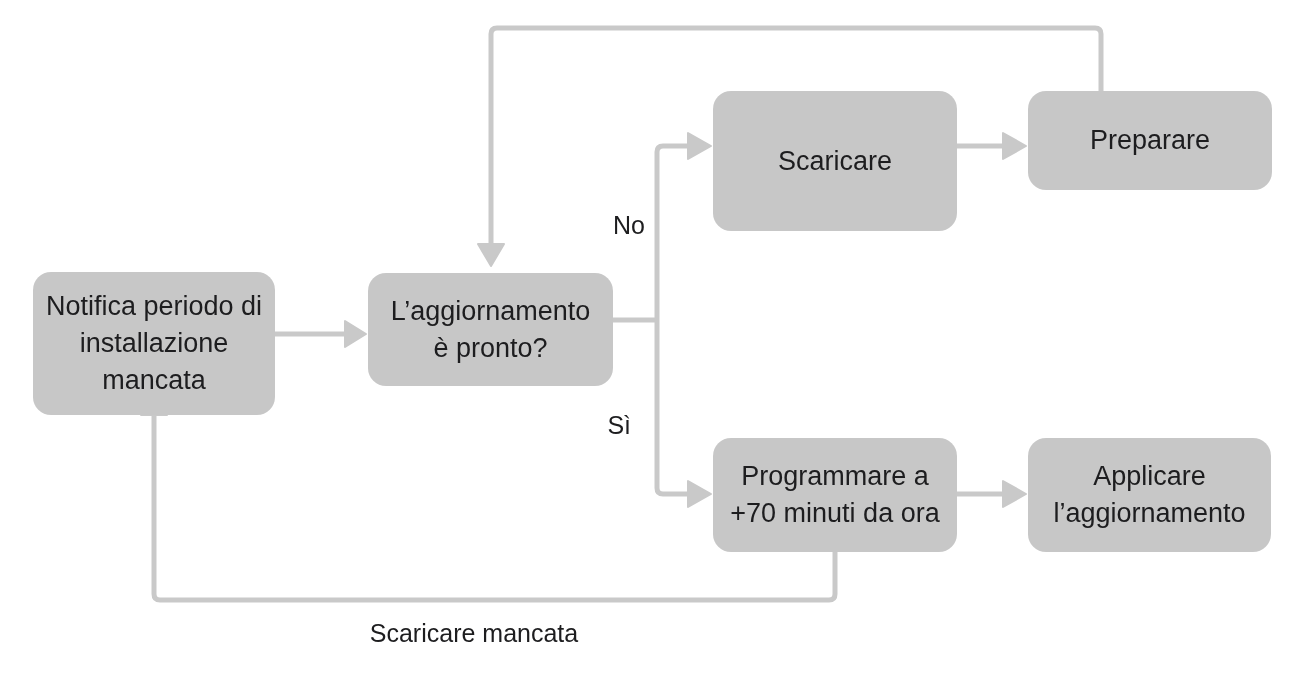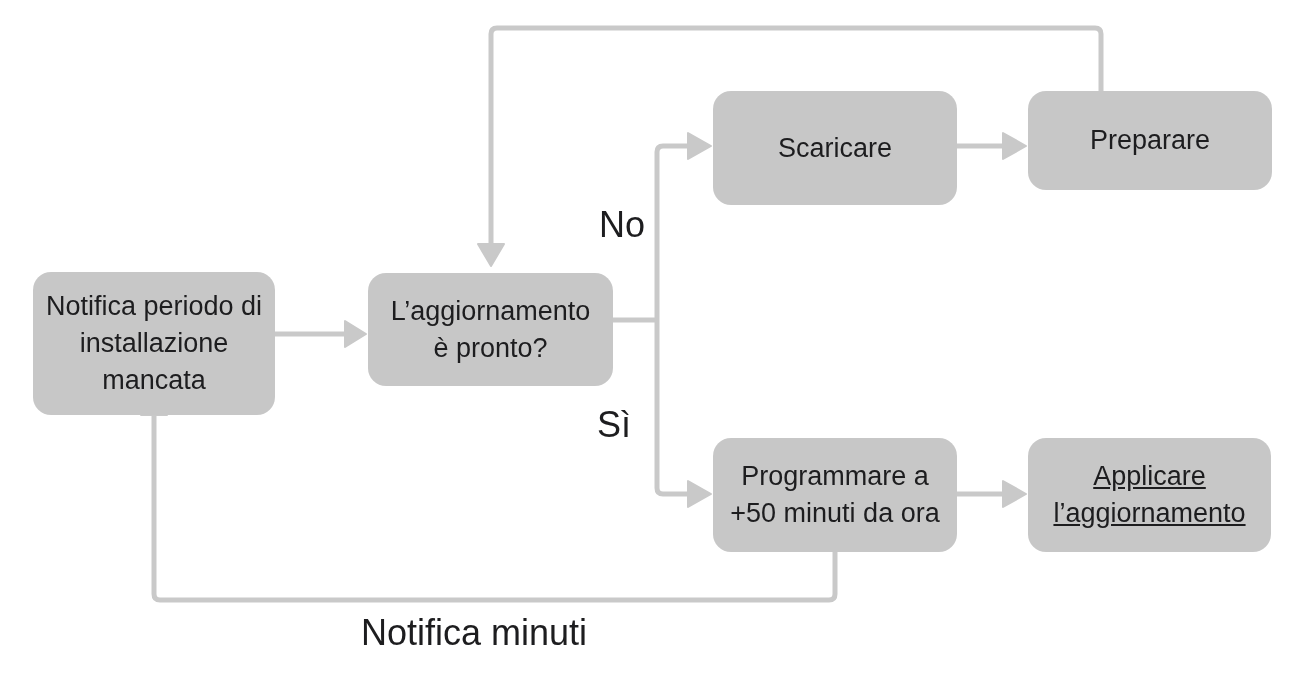--- a/index.html
+++ b/index.html
@@ -46,28 +46,28 @@
     align-items: center;
     justify-content: center;
     color: var(--text-color);
     font-size: 27px;
     line-height: 37px;
     text-align: center;
   }
   .node-label { white-space: pre-line; }
   #node-missed-notice { left: 33px;   top: 272px; width: 242px; height: 143px; }
   #node-question      { left: 368px;  top: 273px; width: 245px; height: 113px; }
-  #node-download      { left: 713px;  top: 91px;  width: 244px; height: 114px; }
+  #node-download      { left: 713px;  top: 91px;  width: 244px; height: 140px; }
   #node-prepare       { left: 1028px; top: 91px;  width: 244px; height: 99px; }
   #node-schedule      { left: 713px;  top: 438px; width: 244px; height: 114px; }
-  #node-apply         { left: 1028px; top: 438px; width: 243px; height: 114px; text-decoration: underline; }
+  #node-apply         { left: 1028px; top: 438px; width: 243px; height: 114px; }
   .edge-label {
     position: absolute;
     color: var(--text-color);
-    font-size: 36px;
+    font-size: 25px;
     line-height: 30px;
   }
   .label-no     { left: 545px; top: 210px; width: 100px; text-align: right; }
   .label-yes    { left: 531px; top: 410px; width: 100px; text-align: right; }
   .label-missed { left: 334px; top: 618px; width: 280px; text-align: center; }
 </style>
 </head>
 <body>
 
 <div class="canvas">
@@ -110,25 +110,25 @@
   <div class="node" id="node-download">
     <span class="node-label">Scaricare</span>
   </div>
 
   <div class="node" id="node-prepare">
     <span class="node-label">Preparare</span>
   </div>
 
   <div class="node" id="node-schedule">
     <span class="node-label">Programmare a
-+50 minuti da ora</span>
++70 minuti da ora</span>
   </div>
 
   <div class="node" id="node-apply">
     <span class="node-label">Applicare
 l’aggiornamento</span>
   </div>
 
   <div class="edge-label label-no">No</div>
   <div class="edge-label label-yes">Sì</div>
-  <div class="edge-label label-missed">Notifica minuti</div>
+  <div class="edge-label label-missed">Scaricare mancata</div>
 
 </div>
 
 </body></html>

